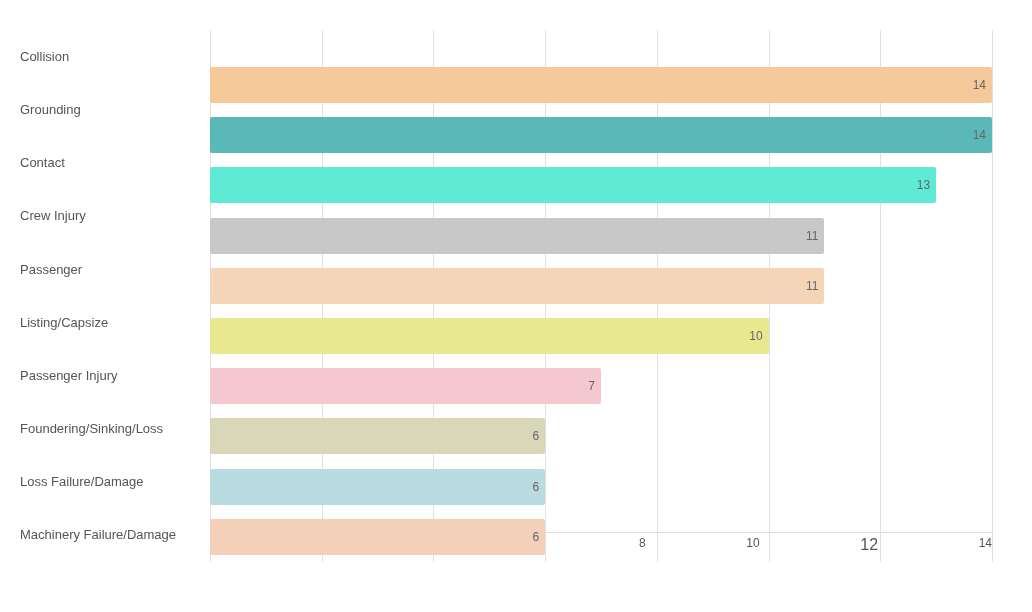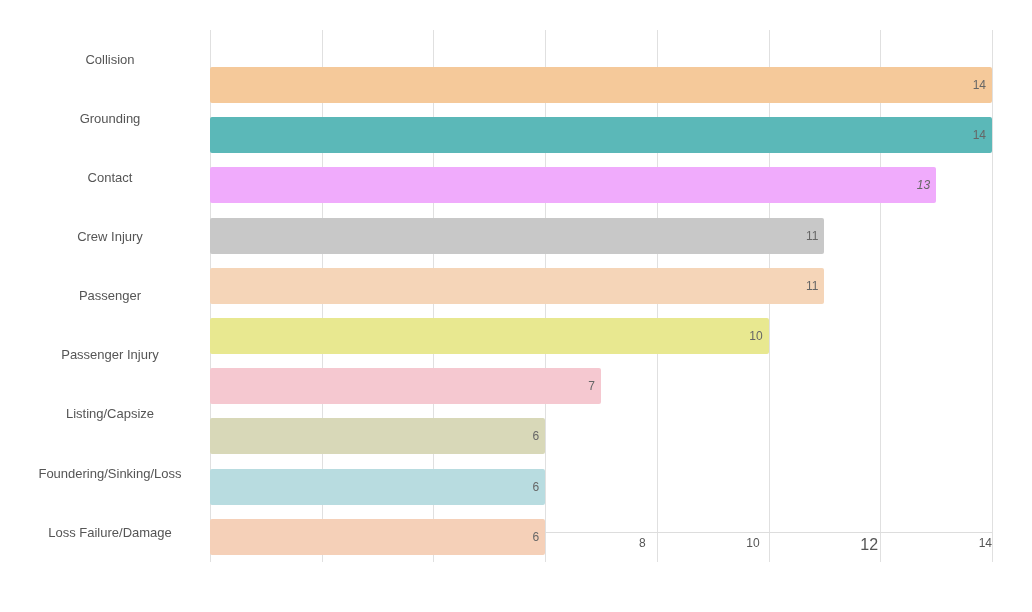--- a/index.html
+++ b/index.html
@@ -23,21 +23,21 @@
     }
     .y-labels {
       display: flex;
       flex-direction: column;
       justify-content: space-around;
       width: 190px;
       flex-shrink: 0;
       padding-right: 10px;
     }
     .y-label {
-      text-align: center;
+      text-align: left;
       font-size: 13px;
       color: #555;
       line-height: 1.2;
     }
     .bars-area {
       flex: 1;
       position: relative;
       display: flex;
       flex-direction: column;
       justify-content: flex-end;
@@ -88,24 +88,25 @@
 <body>
 
 <div class="chart-container">
   <div class="chart-area">
     <div class="y-labels" id="y-labels">
         <div class="y-label">Collision</div>
         <div class="y-label">Grounding</div>
         <div class="y-label">Contact</div>
         <div class="y-label">Crew Injury</div>
         <div class="y-label">Passenger</div>
+        <div class="y-label">Listing/Capsize</div>
         <div class="y-label">Passenger Injury</div>
-        <div class="y-label">Listing/Capsize</div>
         <div class="y-label">Foundering/Sinking/Loss</div>
         <div class="y-label">Loss Failure/Damage</div>
+        <div class="y-label">Machinery Failure/Damage</div>
       </div>
     <div class="bars-area" id="bars-area">
       <div class="grid-lines" id="grid-lines">
           <div class="grid-line" style="left: 0%;"></div>
           <div class="grid-line" style="left: 14.2857%;"></div>
           <div class="grid-line" style="left: 28.5714%;"></div>
           <div class="grid-line" style="left: 42.8571%;"></div>
           <div class="grid-line" style="left: 57.1429%;"></div>
           <div class="grid-line" style="left: 71.4286%;"></div>
           <div class="grid-line" style="left: 85.7143%;"></div>
@@ -116,21 +117,21 @@
             <div class="bar" style="width: 100%; background-color: rgb(245, 201, 154);">
               <span class="bar-value">14</span>
             </div>
           </div>
           <div class="bar-row">
             <div class="bar" style="width: 100%; background-color: rgb(91, 184, 184);">
               <span class="bar-value">14</span>
             </div>
           </div>
           <div class="bar-row">
-            <div class="bar" style="width: 92.8571%; background-color: #f0abfc; font-style: italic;">
+            <div class="bar" style="width: 92.8571%; background-color: #5eead4;">
               <span class="bar-value">13</span>
             </div>
           </div>
           <div class="bar-row">
             <div class="bar" style="width: 78.5714%; background-color: rgb(200, 200, 200);">
               <span class="bar-value">11</span>
             </div>
           </div>
           <div class="bar-row">
             <div class="bar" style="width: 78.5714%; background-color: rgb(245, 213, 184);">

